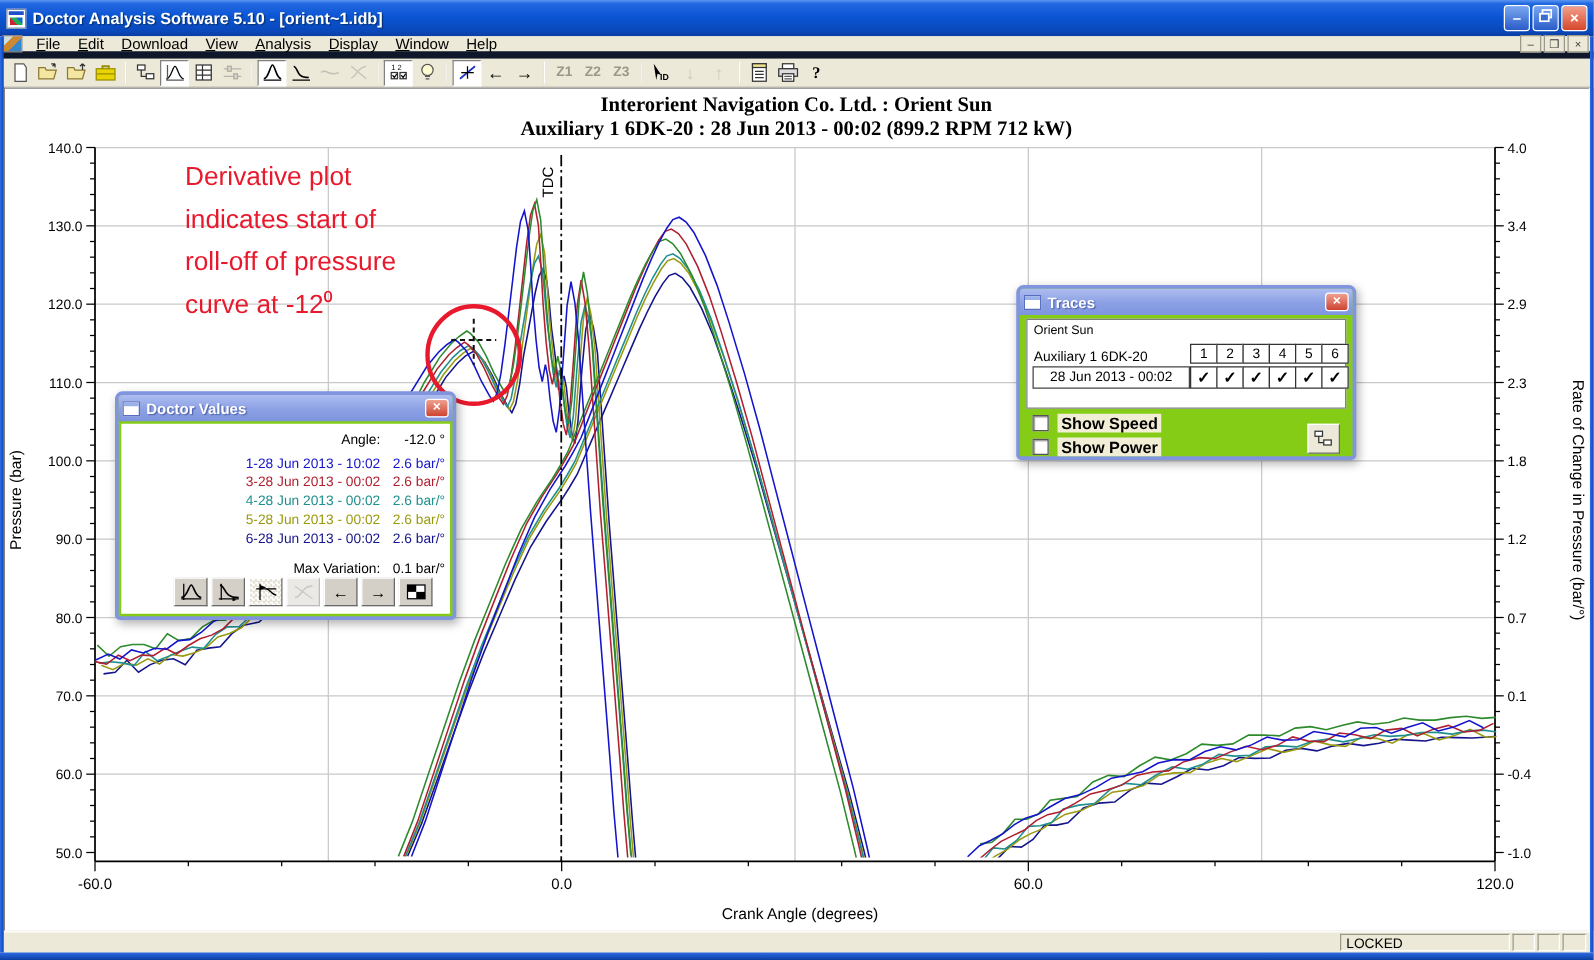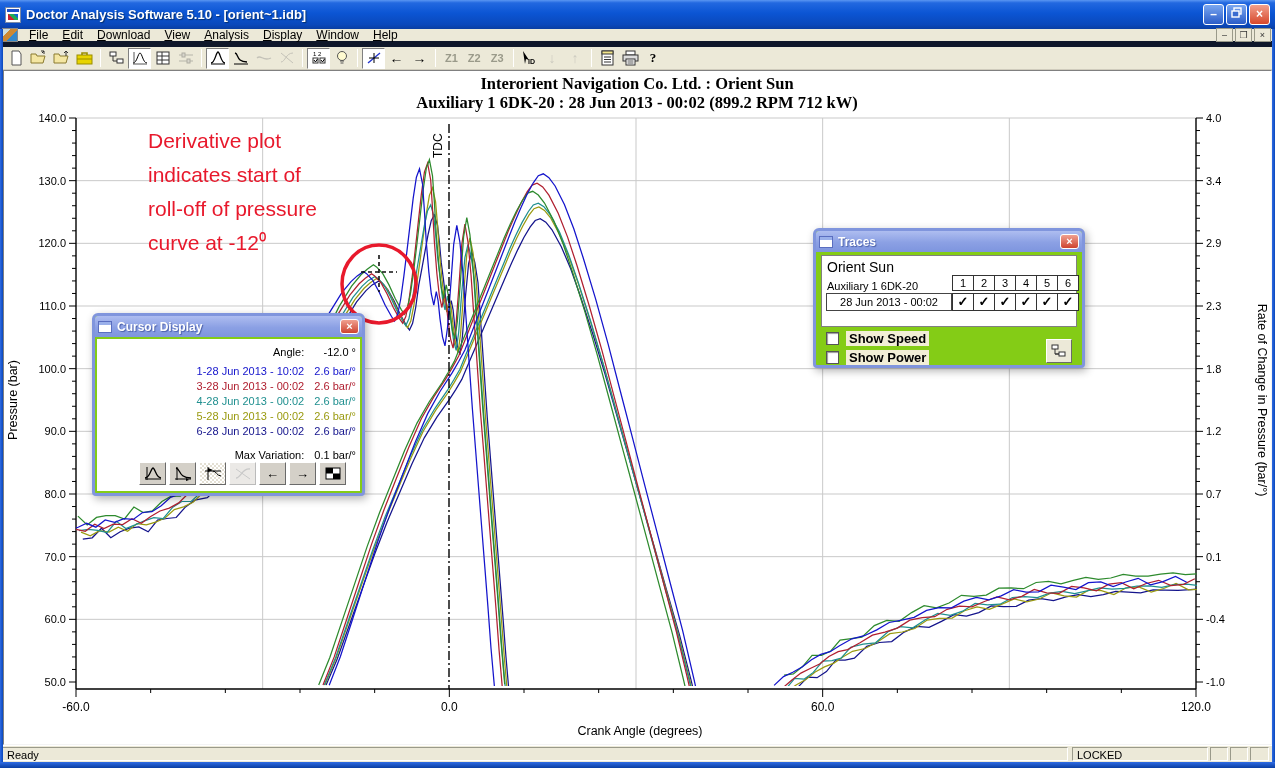--- a/index.html
+++ b/index.html
@@ -72,21 +72,21 @@
   #cv-btnrow{position:absolute;left:42px;bottom:6px;display:flex;gap:3px;}
   .cv-btn{width:27px;height:23px;background:#D4D0C8;border:1px solid;
     border-color:#fff #6a6a6a #6a6a6a #fff;display:flex;align-items:center;justify-content:center;}
   .cv-btn.active{background:repeating-conic-gradient(#fff 0 25%,#e4e0d4 0 50%) 0 0/4px 4px;}
   .cv-btn.disabled{opacity:.45;}
   .cv-btn .ag{font-size:13px;font-weight:bold;}
   
   #traces-dialog{left:813px;top:228px;width:272px;height:140px;}
   #tr-panel{position:absolute;left:5px;top:24px;width:256px;height:72px;background:#fff;
     border:1px solid #808080;font-size:11px;}
-  #tr-vessel{position:absolute;left:5px;top:3px;font-size:14px;}
+  #tr-vessel{position:absolute;left:5px;top:3px;font-size:10px;}
   #tr-engine{position:absolute;left:5px;top:24px;}
   .cellrow{position:absolute;display:grid;grid-template-columns:repeat(6,21px);}
   #tr-cols{left:131px;top:19px;}
   #tr-checks{left:131px;top:37px;}
   .cell{border:1px solid #333;height:16px;background:#fff;text-align:center;line-height:14px;margin-left:-1px;}
   .cell.chk{height:18px;font-weight:bold;font-size:13px;line-height:16px;}
   #tr-date{position:absolute;left:4px;top:37px;width:126px;height:18px;border:1px solid #444;
     text-align:center;line-height:16px;background:#fff;}
   .tr-cb{position:absolute;display:flex;align-items:center;gap:7px;}
   .cbbox{width:13px;height:13px;background:#fff;border:1px solid #555;
@@ -478,21 +478,21 @@
     <ellipse cx="379" cy="284" rx="37" ry="39" fill="none" stroke="#E8192C" stroke-width="3.5"></ellipse>
     <g stroke="#111" stroke-width="1.6" stroke-dasharray="4 3">
       <line x1="379" y1="255" x2="379" y2="292"></line>
         <line x1="361" y1="272" x2="397" y2="272"></line>
     </g>
   </svg>
 
   <div class="dlg" id="cursor-dialog">
     <div class="dlg-title">
       <div class="winicon"></div>
-      <span class="t">Cursor Display</span>
+      <span class="t">Doctor Values</span>
       <div class="dlg-close">×</div>
     </div>
     <div id="cv-body">
       <div class="cv-row" style="margin-top:6px">
         <span class="lbl">Angle:</span>
         <span class="val">-12.0 °</span>
       </div>
       <div id="cv-rows">
           <div class="cv-row" style="color: rgb(20, 20, 204);">
             <span class="lbl">1-28 Jun 2013 - 10:02</span>
@@ -601,21 +601,20 @@
     <div id="tr-treebtn">
       <svg width="16" height="16">
           <rect x="1" y="2" width="6" height="4" fill="#fff" stroke="#333"></rect>
           <rect x="8" y="9" width="6" height="4" fill="#fff" stroke="#333"></rect>
           <path d="M4 6v5h4M8 11h-4" fill="none" stroke="#333"></path>
         </svg>
     </div>
   </div>
 
   <div id="statusbar">
-    <div id="status-ready">Ready</div>
     <div class="spanel" id="status-locked">LOCKED</div>
     <div class="spanel smini1"></div>
     <div class="spanel smini2"></div>
     <div class="spanel smini3"></div>
   </div>
   <div id="bottomstrip"></div>
   <div id="lside"></div>
   <div id="rside"></div>
 </div>
 

